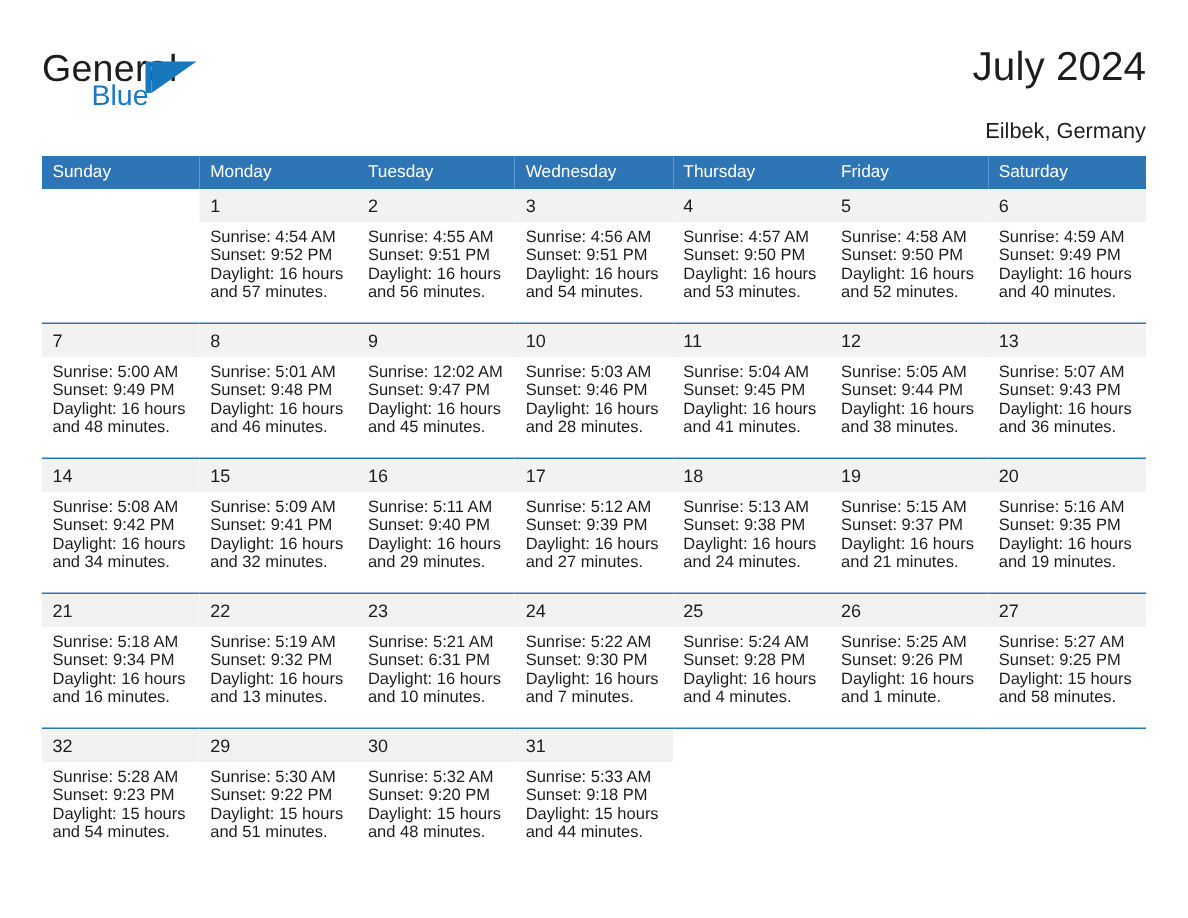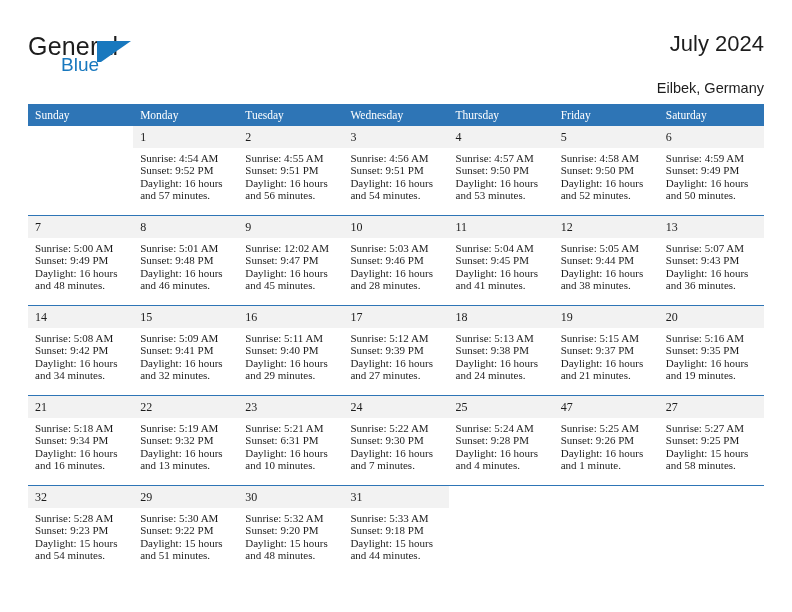--- a/index.html
+++ b/index.html
@@ -71,42 +71,41 @@
     background: #1878be;
   }
 
   .title-block {
     position: absolute;
     right: 0;
     top: 0;
     text-align: right;
   }
   .cal-title {
-    font-size: 22px;
+    font-size: 27px;
     color: #1d1d1d;
     line-height: 32px;
     white-space: nowrap;
   }
   .cal-subtitle {
     font-size: 14.5px;
     color: #1d1d1d;
     line-height: 20px;
     margin-top: 18px;
     white-space: nowrap;
   }
 
   
   .calendar {
     position: absolute;
     left: 28px;
     top: 104px;
     width: 736px;
     border-collapse: collapse;
     table-layout: fixed;
-    font-family: Liberation Serif, serif;
   }
   .calendar th {
     background: #2e75b6;
     color: #ffffff;
     font-weight: normal;
     font-size: 11.5px;
     text-align: left;
     padding: 5px 0 5px 7px;
     height: 11px;
     border: none;
@@ -228,21 +227,21 @@
               <div>Daylight: 16 hours</div>
               <div>and 52 minutes.</div>
             </div>
           </td>
           <td class="day-cell">
             <div class="daynum">6</div>
             <div class="info">
               <div>Sunrise: 4:59 AM</div>
               <div>Sunset: 9:49 PM</div>
               <div>Daylight: 16 hours</div>
-              <div>and 50 minutes.</div>
+              <div>and 40 minutes.</div>
             </div>
           </td>
         </tr>
         <tr class="week-row">
           <td class="day-cell">
             <div class="daynum">7</div>
             <div class="info">
               <div>Sunrise: 5:00 AM</div>
               <div>Sunset: 9:49 PM</div>
               <div>Daylight: 16 hours</div>
@@ -409,21 +408,21 @@
           <td class="day-cell">
             <div class="daynum">25</div>
             <div class="info">
               <div>Sunrise: 5:24 AM</div>
               <div>Sunset: 9:28 PM</div>
               <div>Daylight: 16 hours</div>
               <div>and 4 minutes.</div>
             </div>
           </td>
           <td class="day-cell">
-            <div class="daynum">47</div>
+            <div class="daynum">26</div>
             <div class="info">
               <div>Sunrise: 5:25 AM</div>
               <div>Sunset: 9:26 PM</div>
               <div>Daylight: 16 hours</div>
               <div>and 1 minute.</div>
             </div>
           </td>
           <td class="day-cell">
             <div class="daynum">27</div>
             <div class="info">

